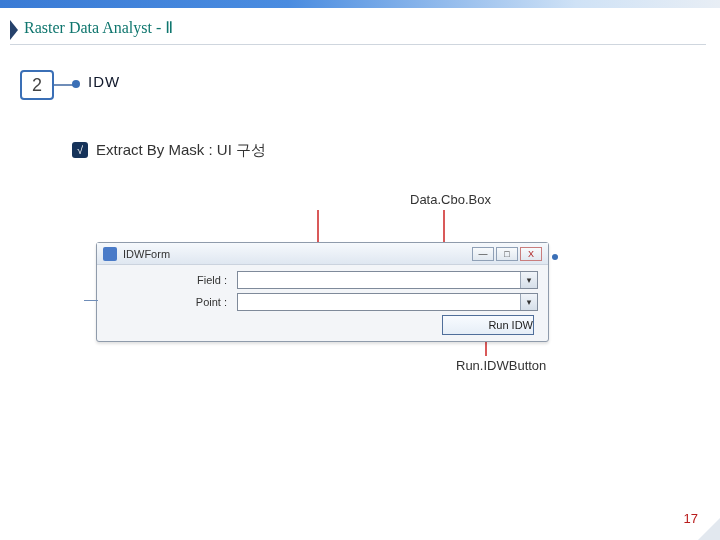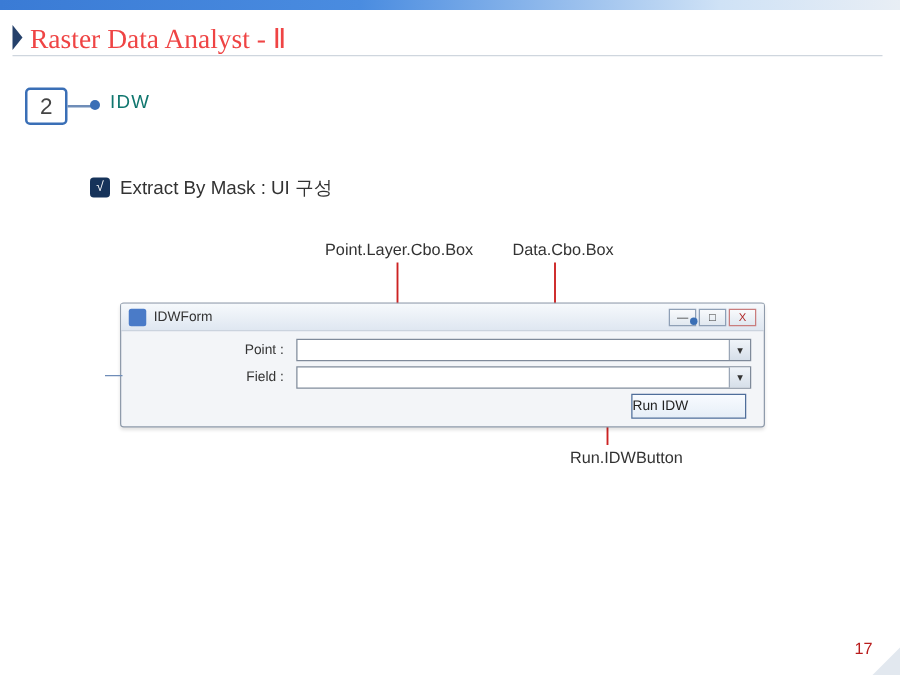--- a/index.html
+++ b/index.html
@@ -12,53 +12,53 @@
     background: linear-gradient(90deg, #3a7bd5 0%, #4a8ce0 40%, #cfe2f6 80%, #e8eef5 100%);
   }
 
   
   .title-wrap { position: absolute; top: 18px; left: 0; width: 100%; height: 30px; }
   .title-chevron {
     position: absolute; top: 2px; left: 10px; width: 0; height: 0;
     border-top: 10px solid transparent; border-bottom: 10px solid transparent;
     border-left: 8px solid #25416b;
   }
-  .title-text { position: absolute; top: 0; left: 24px; font-size: 22px; color: #ef4444; font-family: Georgia, serif; }
+  .title-text { position: absolute; top: 0; left: 24px; font-size: 16px; color: #0f766e; font-family: Georgia, serif; }
   .title-rule { position: absolute; top: 44px; left: 10px; right: 14px; height: 1px; background: #cfd6de; }
 
   
   .secnum {
     position: absolute; top: 70px; left: 20px; width: 34px; height: 30px;
     border: 2px solid #3a6fb6; border-radius: 4px; background: #fff;
     text-align: center; font-size: 18px; color: #444; line-height: 26px;
   }
   .secnum-conn { position: absolute; top: 84px; left: 54px; width: 20px; height: 2px; background: #6f8db8; }
   .secnum-dot { position: absolute; top: 80px; left: 72px; width: 8px; height: 8px; border-radius: 50%; background: #3a6fb6; }
-  .secnum-label { position: absolute; top: 73px; left: 88px; font-size: 15px; color: #0f766e; letter-spacing: 1px; }
+  .secnum-label { position: absolute; top: 73px; left: 88px; font-size: 15px; color: #0f172a; letter-spacing: 1px; }
 
   
   .sub-badge {
     position: absolute; top: 142px; left: 72px; width: 16px; height: 16px;
     background: #16335a; color: #fff; font-size: 11px; border-radius: 3px;
     text-align: center; line-height: 16px;
   }
   .sub-text { position: absolute; top: 141px; left: 96px; font-size: 15px; color: #333; }
 
   
   .anno { position: absolute; font-size: 13px; color: #333; }
   .anno-left { top: 192px; left: 260px; }
   .anno-right { top: 192px; left: 410px; }
   .anno-bottom { top: 358px; left: 456px; }
 
   
   svg.arrows { position: absolute; top: 0; left: 0; width: 720px; height: 540px; pointer-events: none; }
 
   
   .idwform {
-    position: absolute; top: 242px; left: 96px; width: 516px; height: 100px;
+    position: absolute; top: 242px; left: 96px; width: 453px; height: 100px;
     background: #f3f5f8; border: 1px solid #8f9bab; border-radius: 3px;
     box-shadow: 0 2px 3px rgba(0,0,0,.12);
   }
   .idw-titlebar {
     height: 22px; background: linear-gradient(#f6f9fc,#dfe7f1);
     border-bottom: 1px solid #cbd3de; display: flex; align-items: center;
     padding: 0 6px; font-size: 11px; color: #333;
   }
   .idw-titlebar .icon { width: 14px; height: 14px; background: #4a7bc8; margin-right: 6px; border-radius: 2px; }
   .idw-titlebar .spacer { flex: 1; }
@@ -77,21 +77,21 @@
   }
   .formrow .cbo::after {
     content: "▾"; position: absolute; right: 0; top: 0; width: 16px; height: 100%;
     background: linear-gradient(#f0f4f9,#d6dfe9); border-left: 1px solid #9aa6b6;
     font-size: 9px; text-align: center; line-height: 16px; color: #333;
   }
   .runrow { display: flex; justify-content: flex-end; padding-right: 4px; margin-top: 4px; }
   .runbtn {
     width: 92px; height: 20px; border: 1px solid #4f6e9a;
     background: linear-gradient(#f8fbff,#e6eef7); font-size: 11px; color: #222;
-    line-height: 18px; text-align: left;
+    line-height: 18px; text-align: right;
   }
 
   
   .accent-line1 { position: absolute; top: 292px; left: 84px; width: 14px; height: 16px; }
   .accent-line1::before { content:""; position:absolute; top:8px; left:0; width:14px; height:1px; background:#6f8db8; }
   .accent-dot { position: absolute; top: 254px; left: 552px; width: 6px; height: 6px; border-radius:50%; background:#3a6fb6; }
 
   
   .pagenum { position: absolute; bottom: 14px; right: 22px; font-size: 13px; color: #b91c1c; }
   .cornerfold {
@@ -112,21 +112,20 @@
   <div class="title-rule"></div>
 
   <div class="secnum">2</div>
   <div class="secnum-conn"></div>
   <div class="secnum-dot"></div>
   <div class="secnum-label">IDW</div>
 
   <div class="sub-badge">√</div>
   <div class="sub-text">Extract By Mask : UI 구성</div>
 
-  <div class="anno anno-left">Point.Layer.Cbo.Box</div>
   <div class="anno anno-right">Data.Cbo.Box</div>
   <div class="anno anno-bottom">Run.IDWButton</div>
 
   <svg class="arrows">
     <defs>
       <marker id="ah" markerWidth="6" markerHeight="6" refX="3" refY="3" orient="auto">
         <path d="M0,0 L6,3 L0,6 Z" fill="#c22"></path>
       </marker>
     </defs>
     <line x1="318" y1="210" x2="318" y2="276" stroke="#c22" stroke-width="1.5" marker-end="url(#ah)"></line>
@@ -138,25 +137,25 @@
     <div class="idw-titlebar">
       <div class="icon"></div>
       <span>IDWForm</span>
       <span class="spacer"></span>
       <div class="winbtn">—</div>
       <div class="winbtn">□</div>
       <div class="winbtn close">X</div>
     </div>
     <div class="idw-body">
       <div class="formrow">
-        <div class="lbl">Point :</div>
+        <div class="lbl">Field :</div>
         <div class="cbo"></div>
       </div>
       <div class="formrow">
-        <div class="lbl">Field :</div>
+        <div class="lbl">Point :</div>
         <div class="cbo"></div>
       </div>
       <div class="runrow">
         <div class="runbtn">Run IDW</div>
       </div>
     </div>
   </div>
 
   <div class="accent-line1"></div>
   <div class="accent-dot"></div>

